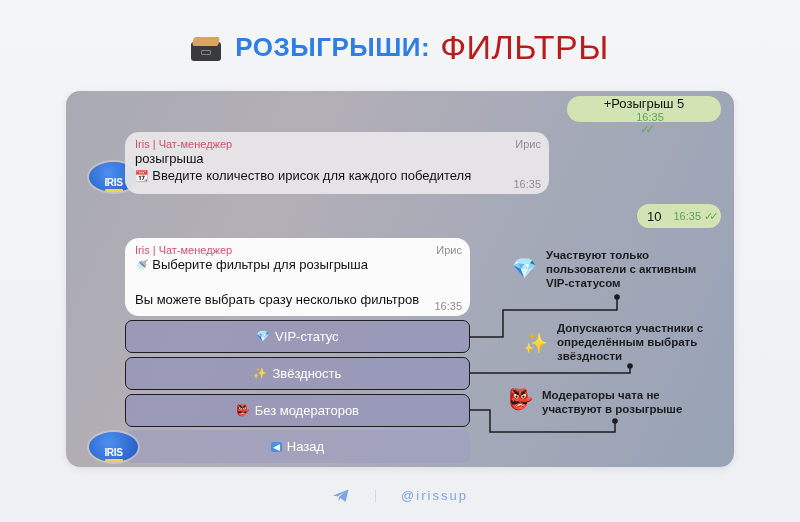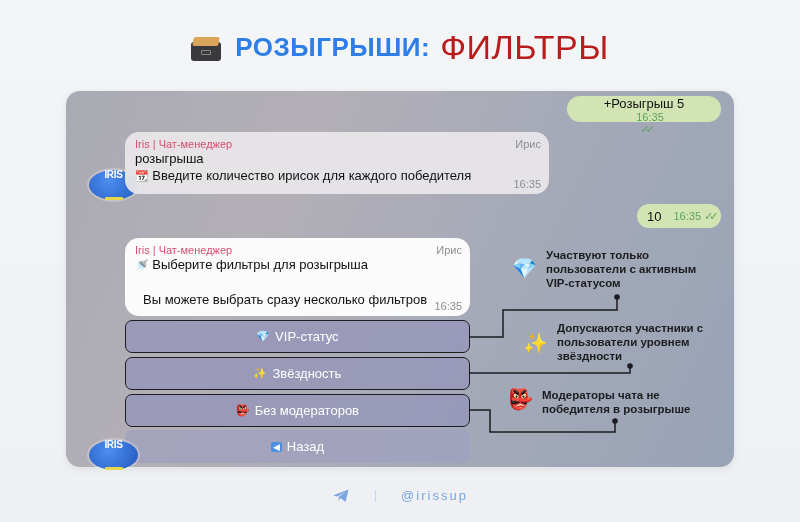--- a/index.html
+++ b/index.html
@@ -42,23 +42,22 @@
   }
   .bubble-in.white { background: #fbfbfc; }
   .sender { color: #d44e6e; font-size: 11px; }
   .role { position: absolute; right: 8px; top: 6px; color: #8e8e93; font-size: 11px; }
   .msg { font-size: 13px; color: #111; line-height: 17px; }
   .msg-time { position: absolute; right: 8px; bottom: 4px; font-size: 11px; color: #8e8e93; }
 
   .avatar {
     position: absolute; width: 49px; height: 30px; border-radius: 50%;
     background: radial-gradient(circle at 40% 35%, #4d8ff0 0%, #2a63c9 80%);
-    display: flex; flex-direction: column; align-items: center; justify-content: space-between;
+    display: flex; flex-direction: column; align-items: center; justify-content: flex-end;
     box-shadow: 0 0 0 2px rgba(255,255,255,0.25);
-    margin-top: 8px;
   }
   .avatar .av-t { color: #fff; font-weight: 900; font-size: 10px; line-height: 10px; letter-spacing: -0.3px; }
   .avatar .av-s { width: 18px; height: 3px; background: #e6d84a; border-radius: 1px; margin-top: 1px; }
 
   .kb-btn {
     position: absolute; left: 125px; width: 345px; height: 33px;
     border-radius: 7px; background: rgba(150,150,185,0.85);
     display: flex; align-items: center; justify-content: center;
     color: #fff; font-size: 13px; gap: 5px;
   }
@@ -122,21 +121,21 @@
   <span class="check">✓✓</span>
 </div>
 
 <div class="bubble-in white" style="left:125px; top:238px; width:345px; height:78px;">
   <div class="sender">Iris | Чат-менеджер</div>
   <div class="role">Ирис</div>
   <div class="msg">
     <span style="font-size:11px;">🚿</span>
     <span>Выберите фильтры для розыгрыша</span>
   </div>
-  <div class="msg" style="margin-top:17px;margin-left:8px;">Вы можете выбрать сразу несколько фильтров</div>
+  <div class="msg" style="margin-top:17px;">Вы можете выбрать сразу несколько фильтров</div>
   <div class="msg-time">16:35</div>
 </div>
 
 <div class="kb-btn outlined" style="top:320px;">
   <span class="kb-icon">💎</span>
   <span>VIP-статус</span>
 </div>
 <div class="kb-btn outlined" style="top:357px;">
   <span class="kb-icon">✨</span>
   <span>Звёздность</span>
@@ -171,28 +170,28 @@
 <div class="annot-icon" style="left:512px; top:256px;">💎</div>
 <div class="annot" style="left:546px; top:248px;">
   <div>Участвуют только</div>
   <div>пользователи с активным</div>
   <div>VIP-статусом</div>
 </div>
 
 <div class="annot-icon" style="left:523px; top:331px;">✨</div>
 <div class="annot" style="left:557px; top:321px;">
   <div>Допускаются участники с</div>
-  <div>пользователи уровнем</div>
+  <div>определённым выбрать</div>
   <div>звёздности</div>
 </div>
 
 <div class="annot-icon" style="left:508px; top:387px;">👺</div>
 <div class="annot" style="left:542px; top:388px;">
   <div>Модераторы чата не</div>
-  <div>победителя в розыгрыше</div>
+  <div>участвуют в розыгрыше</div>
 </div>
 
 <div class="footer">
   <svg width="18" height="14" viewBox="0 0 18 14">
     <path d="M1 6.5 L16.5 0.5 L13.5 13 L8.5 9 L6.5 12 L6.8 8 L13.5 2.5 L5.5 7.5 Z" fill="#7da6e0"></path>
   </svg>
   <span class="sep"></span>
   <span>@irissup</span>
 </div>
 

